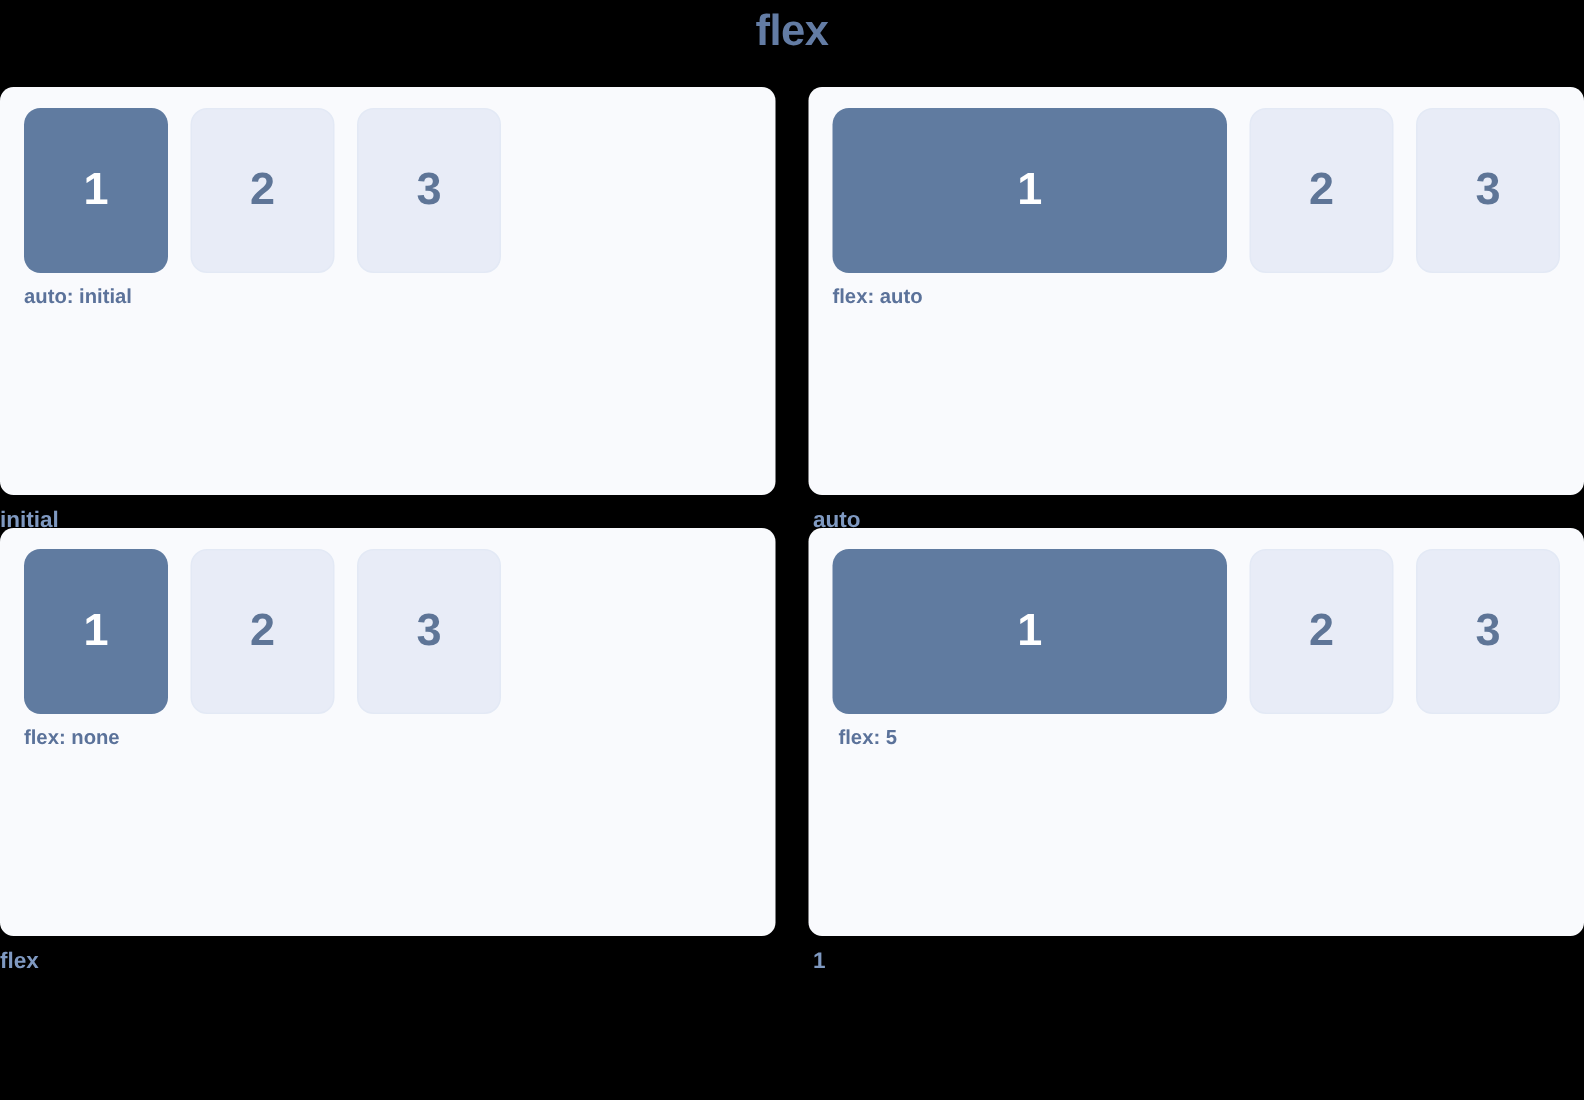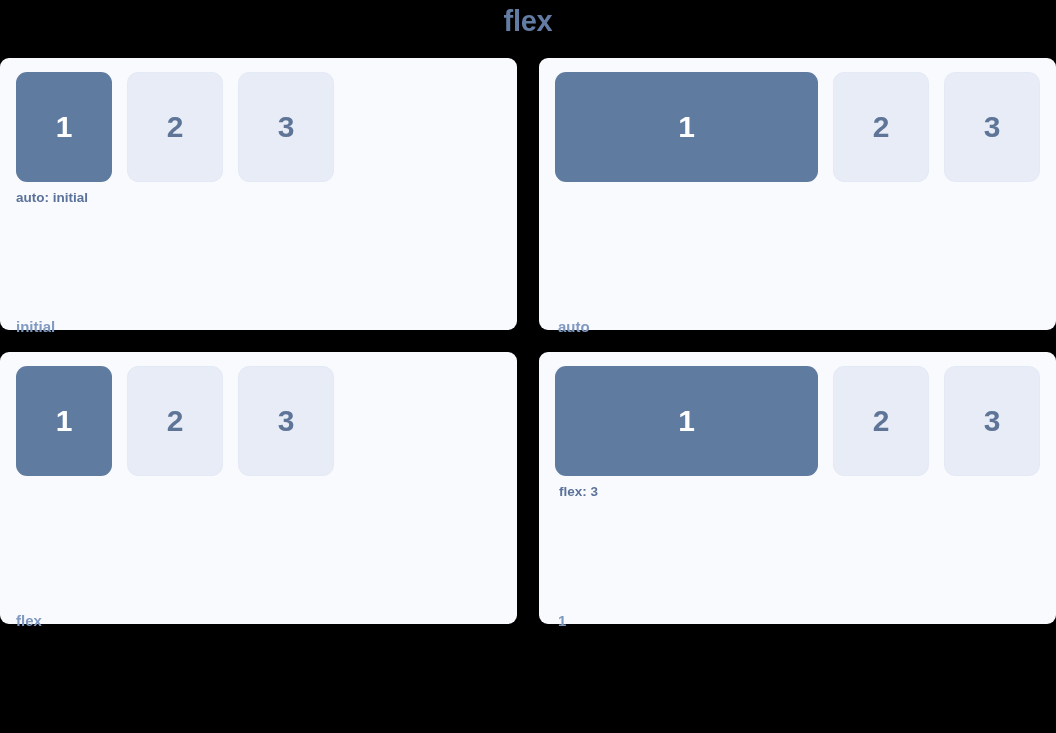--- a/index.html
+++ b/index.html
@@ -101,26 +101,25 @@
     font-weight: bold;
     color: #5b729a;
     line-height: 18px;
   }
 
   .flex-note.indented { padding-left: 4px; }
 
   .cell-label {
     position: absolute;
     left: 0;
-    top: 258px;
+    top: 278px;
     font-size: 15px;
     font-weight: bold;
     color: #7f99c1;
     line-height: 22px;
-    padding-left: 16px;
   }
 
   .cell-label.nudge { left: 3px; }
 </style>
 </head>
 <body>
 
 <div class="page">
 
   <div class="page-title">flex</div>
@@ -139,41 +138,43 @@
       <div class="cell-label">initial</div>
     </div>
 
     <div class="cell">
       <div class="panel mode-auto">
         <div class="panel-inner">
           <div class="box primary">1</div>
           <div class="box secondary">2</div>
           <div class="box secondary">3</div>
         </div>
+        <div class="flex-note">flex: auto</div>
       </div>
       <div class="cell-label nudge">auto</div>
     </div>
 
     <div class="cell">
       <div class="panel mode-none">
         <div class="panel-inner">
           <div class="box primary">1</div>
           <div class="box secondary">2</div>
           <div class="box secondary">3</div>
         </div>
+        <div class="flex-note">flex: none</div>
       </div>
       <div class="cell-label">flex</div>
     </div>
 
     <div class="cell">
       <div class="panel mode-one">
         <div class="panel-inner">
           <div class="box primary">1</div>
           <div class="box secondary">2</div>
           <div class="box secondary">3</div>
         </div>
-        <div class="flex-note indented">flex: 3</div>
+        <div class="flex-note indented">flex: 5</div>
       </div>
       <div class="cell-label nudge">1</div>
     </div>
 
   </div>
 </div>
 
 </body></html>

